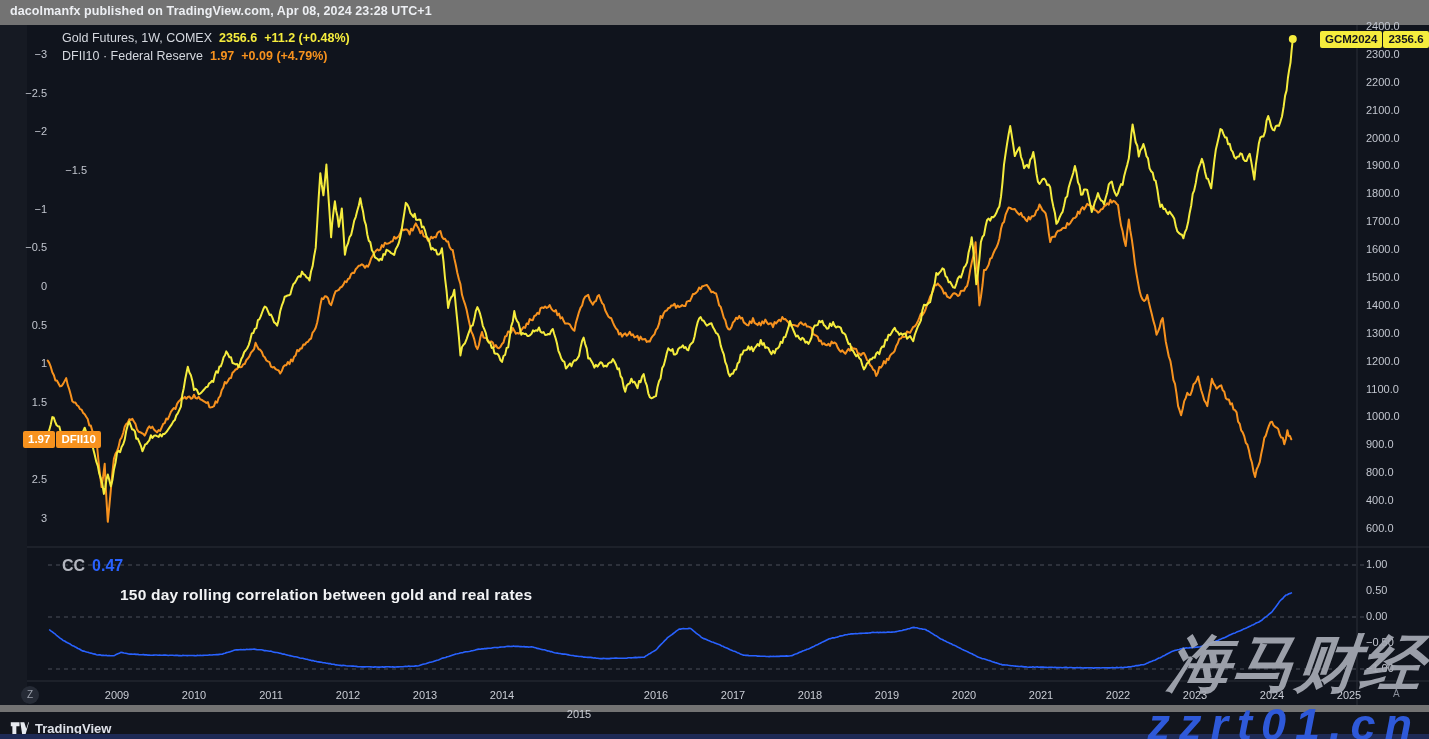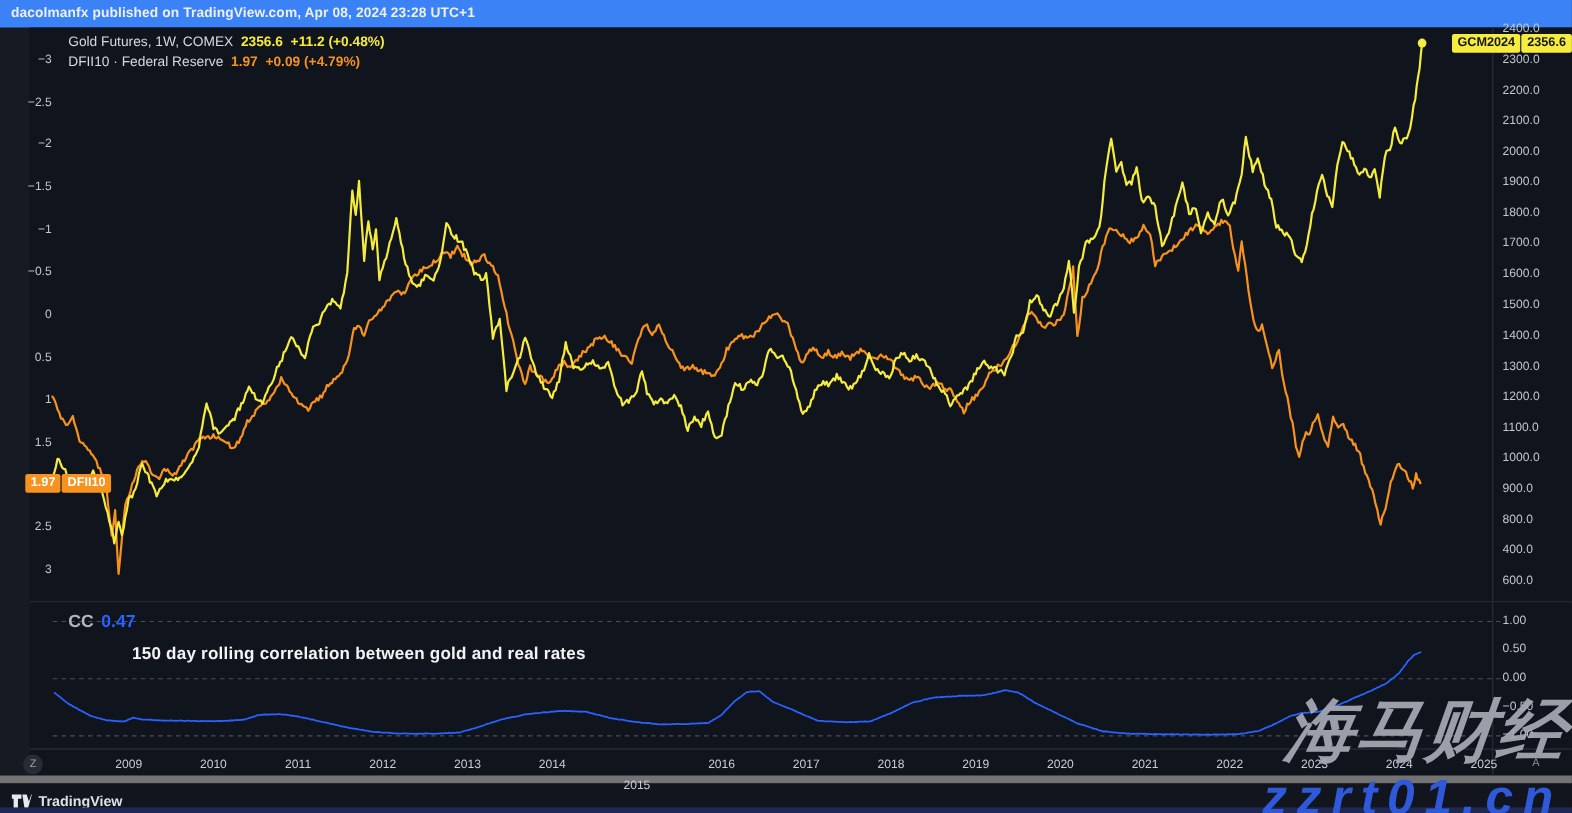--- a/index.html
+++ b/index.html
@@ -1,17 +1,17 @@
 <!DOCTYPE html>
 <html><head>
 <meta charset="utf-8">
 <style>
   html,body{margin:0;padding:0;background:#161A23;font-family:"Liberation Sans",sans-serif;}
   #stage{position:relative;width:1429px;height:739px;overflow:hidden;background:#161A23;}
-  .header{position:absolute;left:0;top:0;width:1429px;height:25px;background:#3b82f6;}
+  .header{position:absolute;left:0;top:0;width:1429px;height:25px;background:#737373;}
   .header-title{position:absolute;left:10px;top:4px;font-size:12.5px;font-weight:bold;color:#EDEFF3;letter-spacing:.1px;}
   .pane{position:absolute;left:27px;top:25px;width:1402px;height:680px;background:#10141D;}
   #chart-svg{position:absolute;left:0;top:0;z-index:5;}
   .legend{position:absolute;left:62px;top:29px;z-index:10;font-size:12.5px;line-height:18px;white-space:nowrap;}
   .legend-row{height:18px;}
   .legend-name{color:#D5D8DF;}
   .legend-gold{color:#F5EC3D;font-weight:bold;}
   .legend-orange{color:#F7921E;font-weight:bold;}
   .tick{position:absolute;font-size:11px;color:#C2C6CF;z-index:6;white-space:nowrap;}
   .left-tick{width:47px;text-align:right;}
@@ -72,21 +72,21 @@
   <div class="cc-legend">
     <span class="cc-name">CC</span><span class="cc-value">0.47</span>
   </div>
 
   <div class="annotation">150 day rolling correlation between gold and real rates</div>
 
   <div id="left-axis">
       <div class="tick left-tick" style="left: 0px; top: 48px;">−3</div>
       <div class="tick left-tick" style="left: 0px; top: 86.6667px;">−2.5</div>
       <div class="tick left-tick" style="left: 0px; top: 125.333px;">−2</div>
-      <div class="tick left-tick" style="left: 0px; top: 164px;">−1.5</div>
+      <div class="tick left-tick" style="left: 0px; top: 164px; padding-left: 40px;">−1.5</div>
       <div class="tick left-tick" style="left: 0px; top: 202.667px;">−1</div>
       <div class="tick left-tick" style="left: 0px; top: 241.333px;">−0.5</div>
       <div class="tick left-tick" style="left: 0px; top: 280px;">0</div>
       <div class="tick left-tick" style="left: 0px; top: 318.667px;">0.5</div>
       <div class="tick left-tick" style="left: 0px; top: 357.333px;">1</div>
       <div class="tick left-tick" style="left: 0px; top: 396px;">1.5</div>
       <div class="tick left-tick" style="left: 0px; top: 473.333px;">2.5</div>
       <div class="tick left-tick" style="left: 0px; top: 512px;">3</div>
     </div>
   <div id="right-axis">

